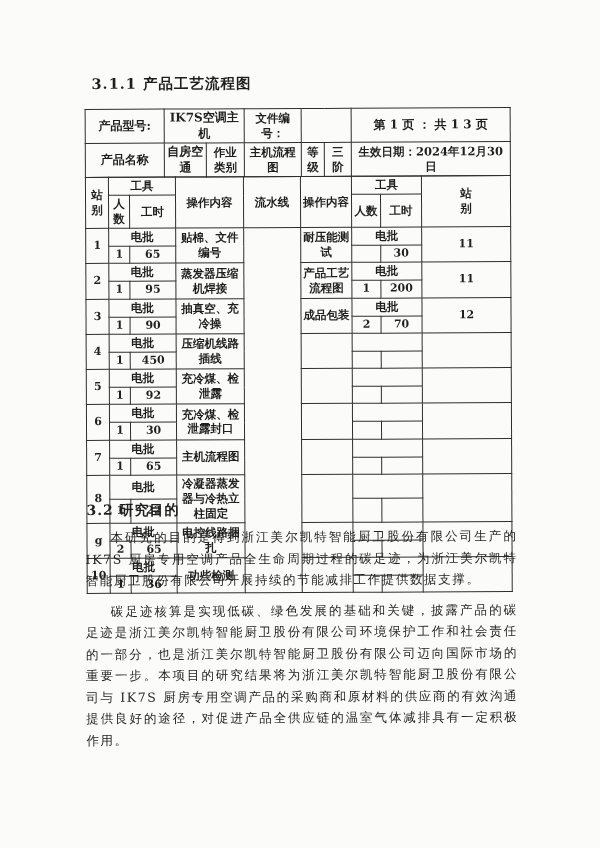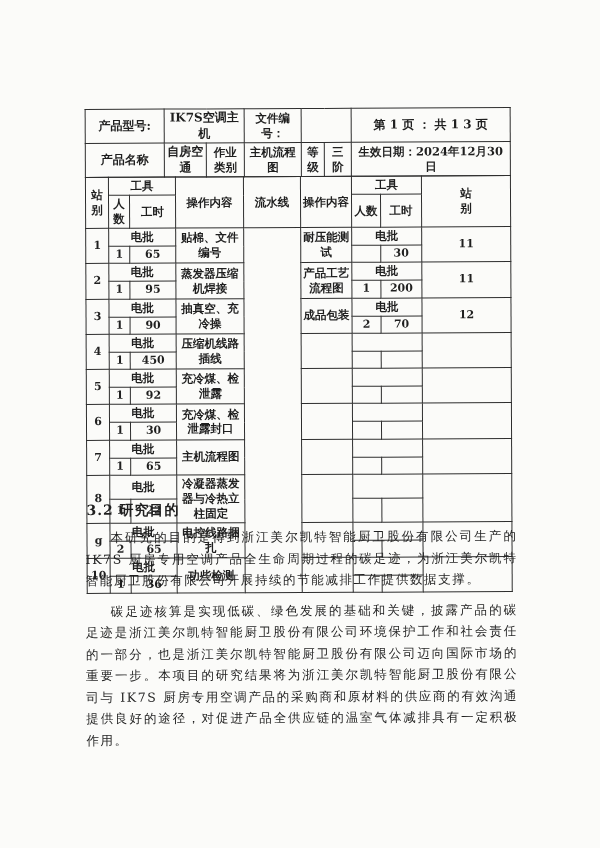--- a/index.html
+++ b/index.html
@@ -56,20 +56,21 @@
     letter-spacing:1.6px;
     text-align:justify;text-indent:2em;
   }
 </style>
 </head>
 <body>
 
 <div class="sheet">
 <div class="content">
 
+  <h1 class="sec-title">3.1.1 产品工艺流程图</h1>
 
   <div class="tbl-wrap">
 
     <table class="info-table">
       <colgroup>
         <col style="width:79px">
             <col style="width:42px">
             <col style="width:38px">
         <col style="width:57px">
             <col style="width:23px">

